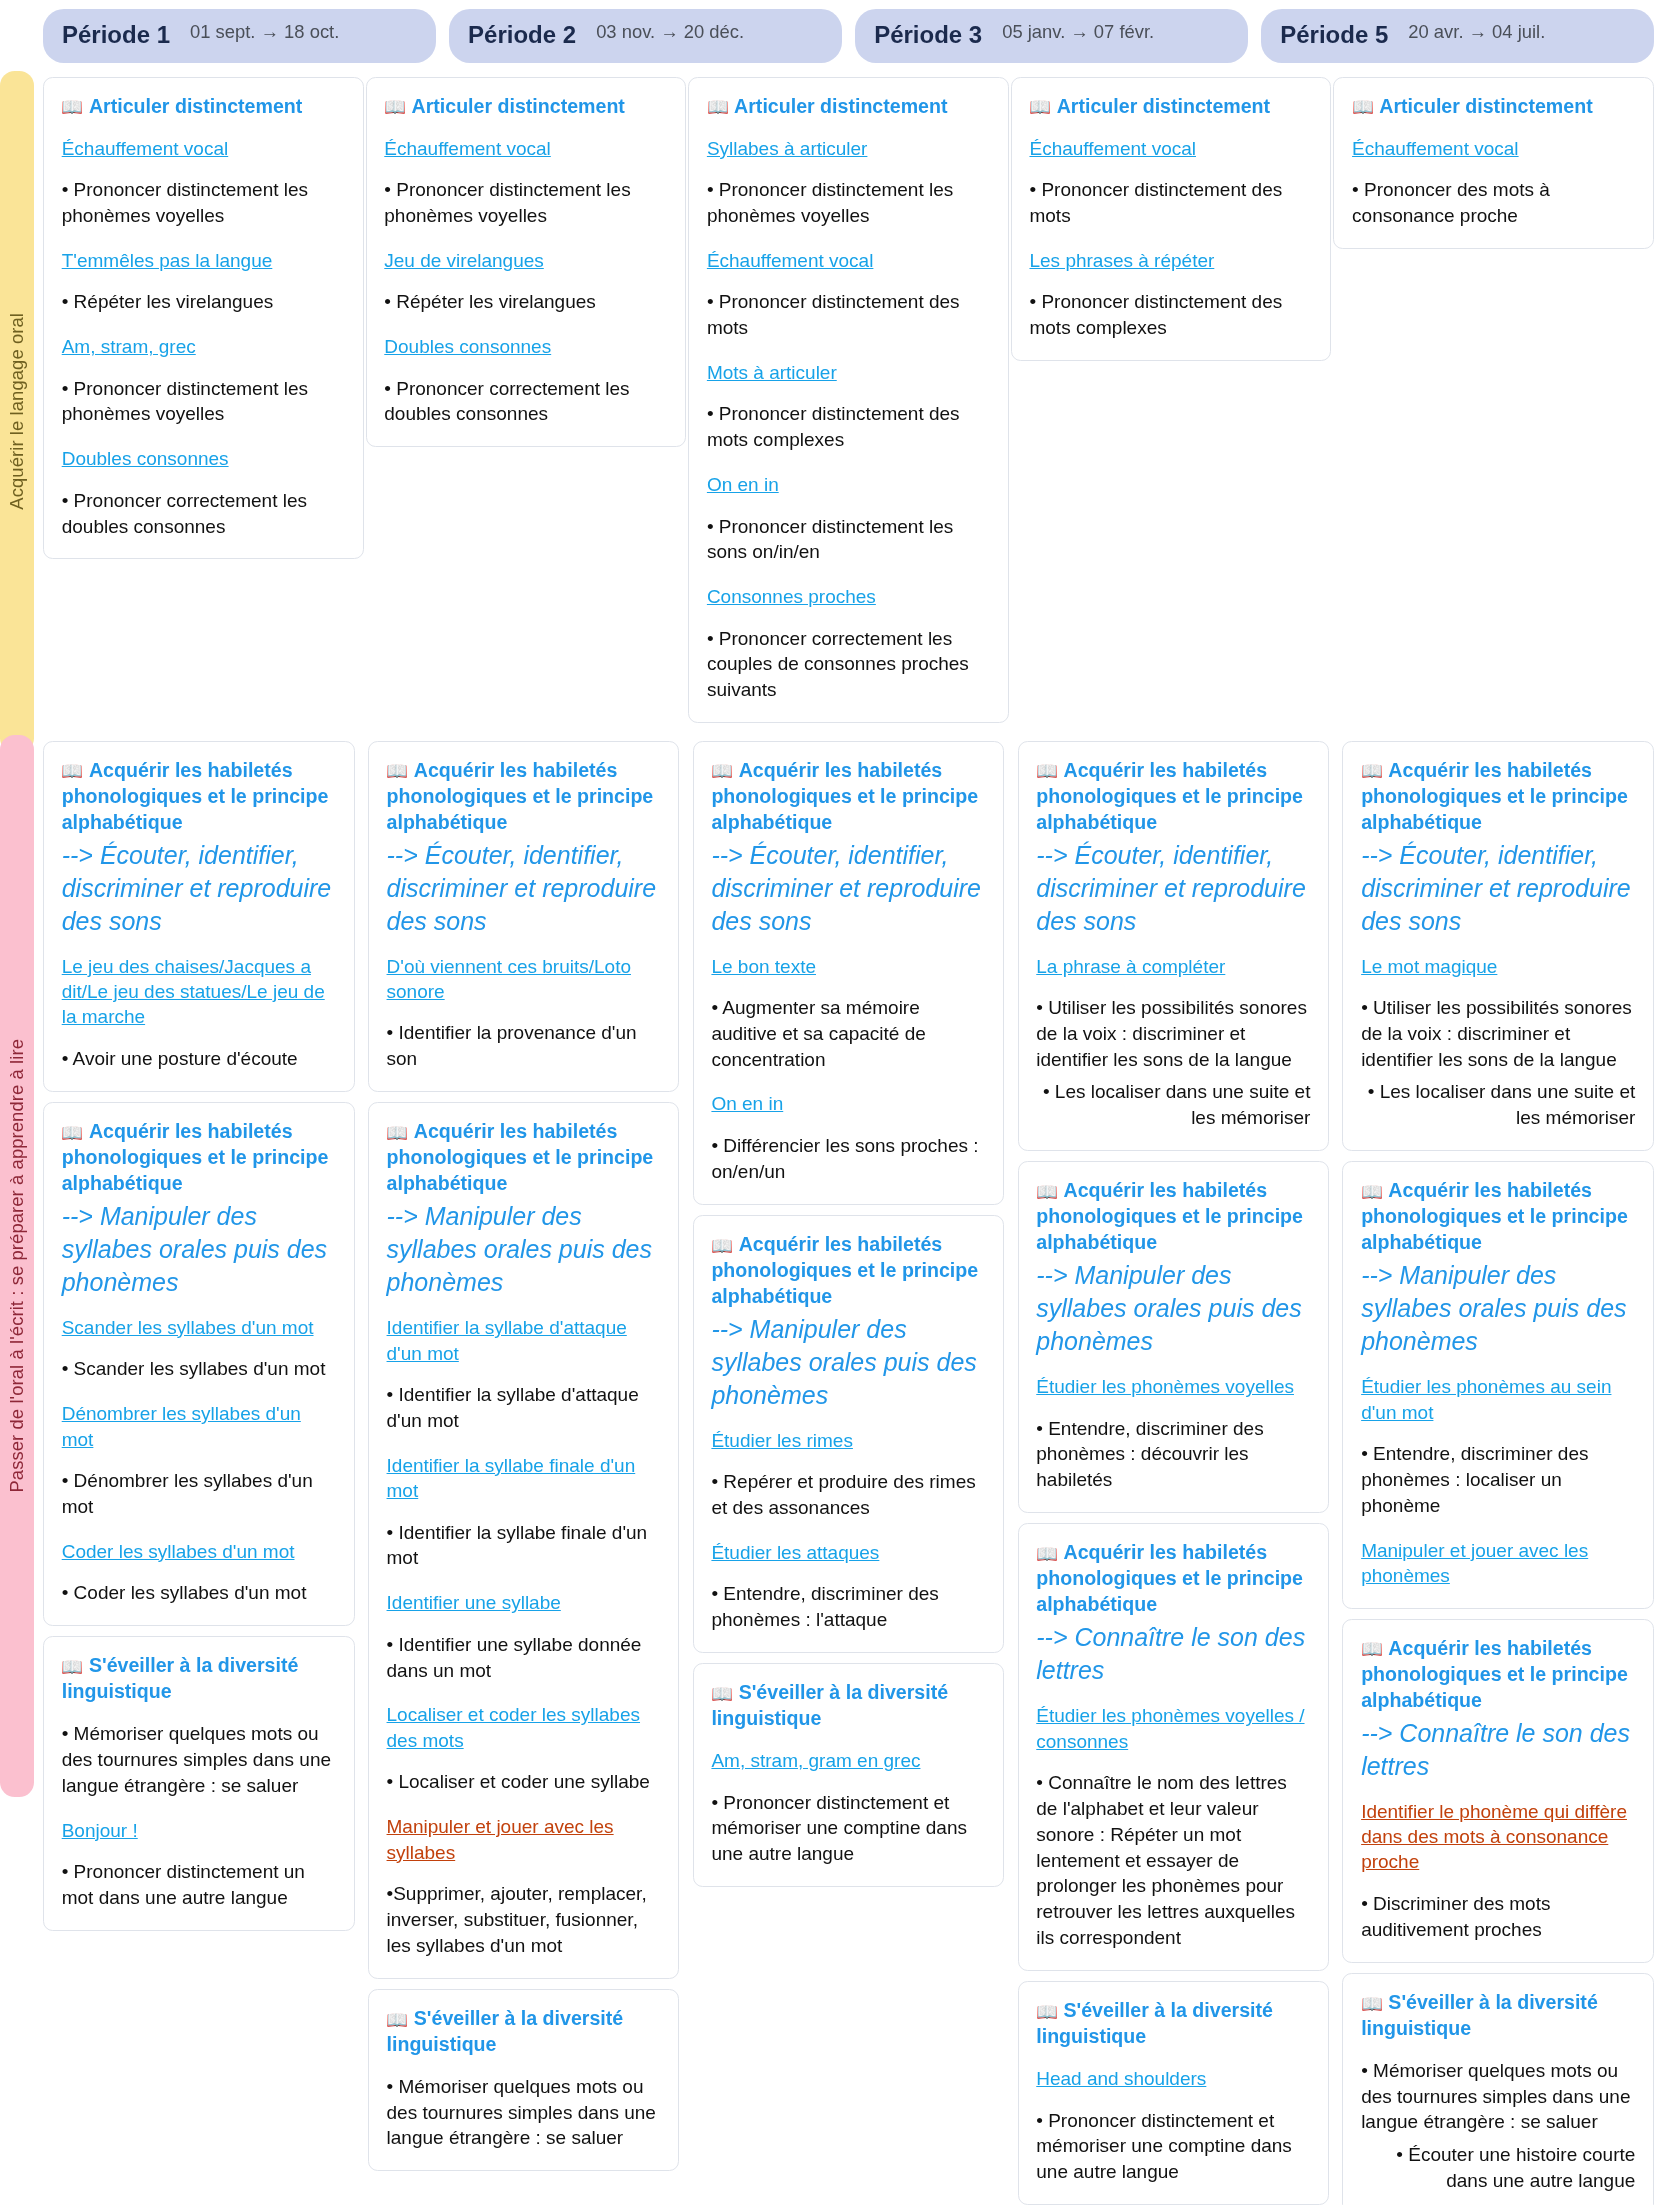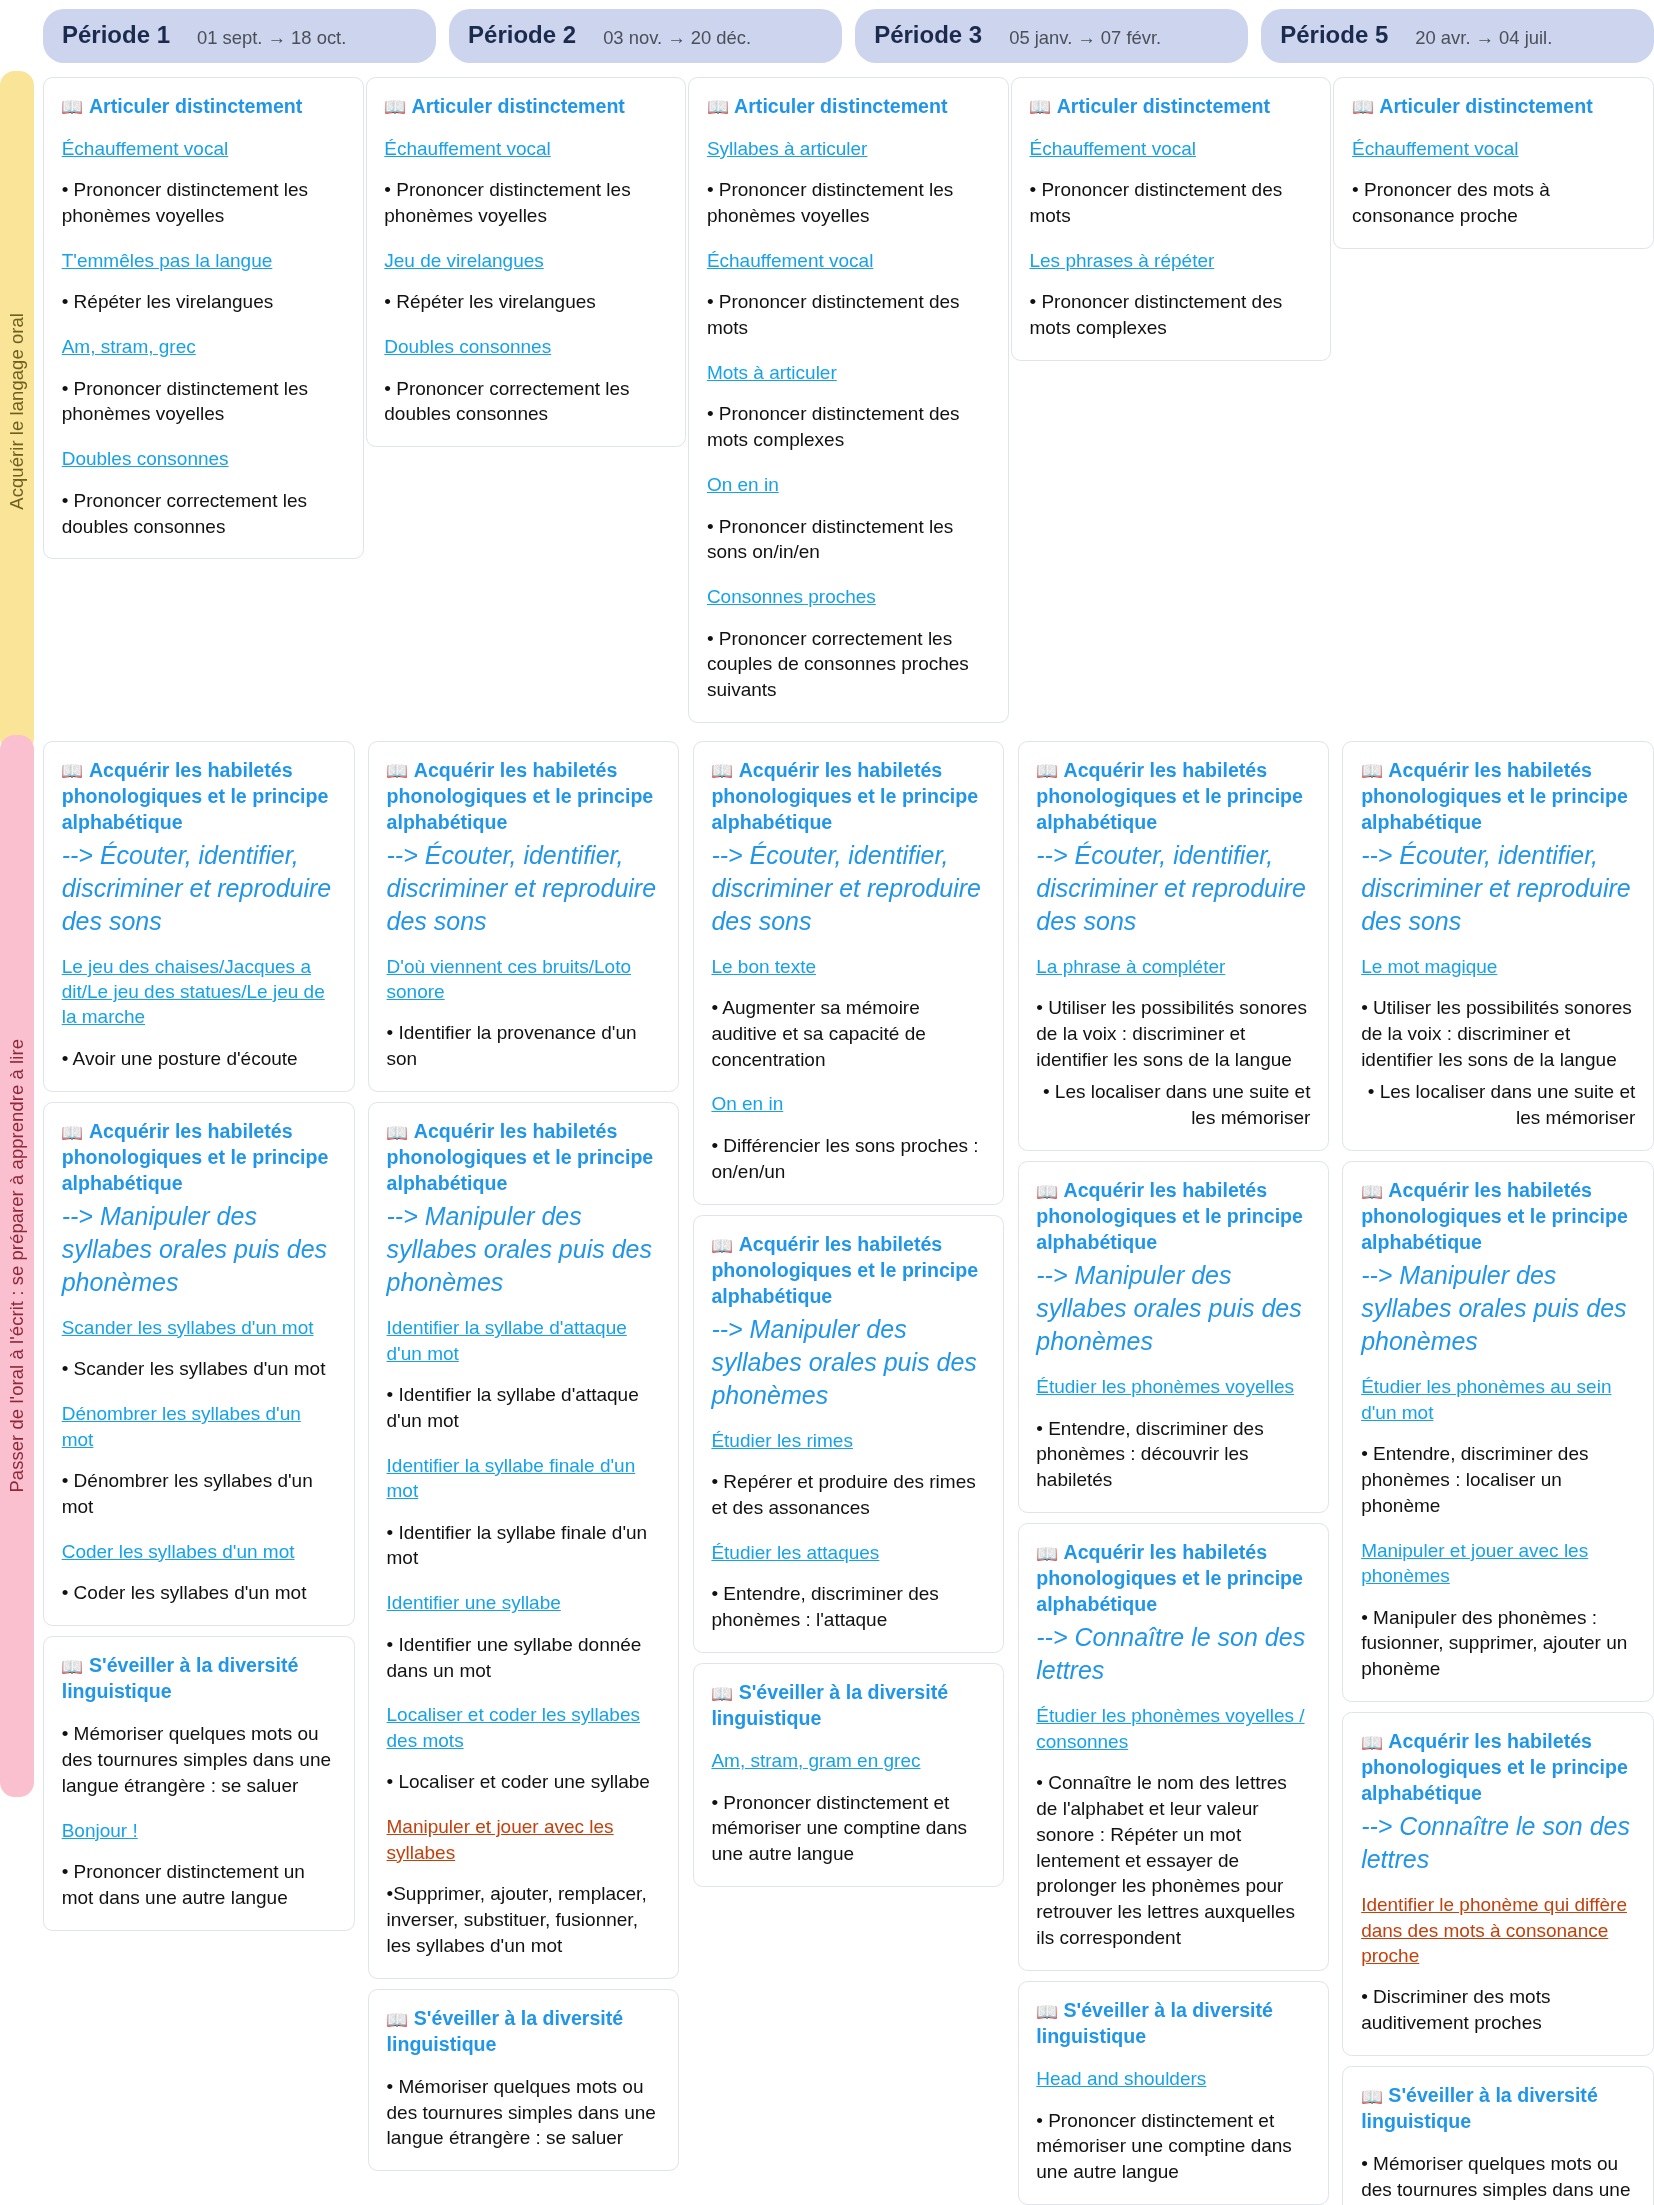--- a/index.html
+++ b/index.html
@@ -21,22 +21,22 @@
     display: flex;
     gap: 13.3px;
     padding: 8.9px 0 7.4px 0;
   }
   .period-header {
     flex: 1 1 0;
     background: #ccd4ee;
     border-radius: 21px;
     padding: 12.5px 19px 14px 19px;
     display: flex;
-    align-items: flex-end;
-    gap: 27px;
+    align-items: flex-start;
+    gap: 20px;
     min-width: 0;
   }
   .period-name {
     font-size: 24px;
     font-weight: bold;
     color: #1b2a4d;
     white-space: nowrap;
   }
   .period-dates {
     font-size: 18.4px;
@@ -326,21 +326,20 @@
             <a class="act-link first" href="#">Le mot magique</a>
             <div class="bullet">• Utiliser les possibilités sonores de la voix : discriminer et identifier les sons de la langue</div>
             <div class="bullet tight">• Les localiser dans une suite et les mémoriser</div>
           </div>
           <div class="card">
             <div class="card-title"><span class="book-icon">📖</span><span>Acquérir les habiletés phonologiques et le principe alphabétique</span></div>
             <div class="card-sub">--&gt; Manipuler des syllabes orales puis des phonèmes</div>
             <a class="act-link first" href="#">Étudier les phonèmes au sein d'un mot</a>
             <div class="bullet">• Entendre, discriminer des phonèmes : localiser un phonème</div>
             <a class="act-link" href="#">Manipuler et jouer avec les phonèmes</a>
-            <div class="bullet">• Manipuler des phonèmes : fusionner, supprimer, ajouter un phonème</div>
           </div>
           <div class="card">
             <div class="card-title"><span class="book-icon">📖</span><span>Acquérir les habiletés phonologiques et le principe alphabétique</span></div>
             <div class="card-sub">--&gt; Connaître le son des lettres</div>
             <a class="act-link first dark" href="#">Identifier le phonème qui diffère dans des mots à consonance proche</a>
             <div class="bullet">• Discriminer des mots auditivement proches</div>
           </div>
           <div class="card">
             <div class="card-title"><span class="book-icon">📖</span><span>S'éveiller à la diversité linguistique</span></div>
             <div class="bullet">• Mémoriser quelques mots ou des tournures simples dans une langue étrangère : se saluer</div>

